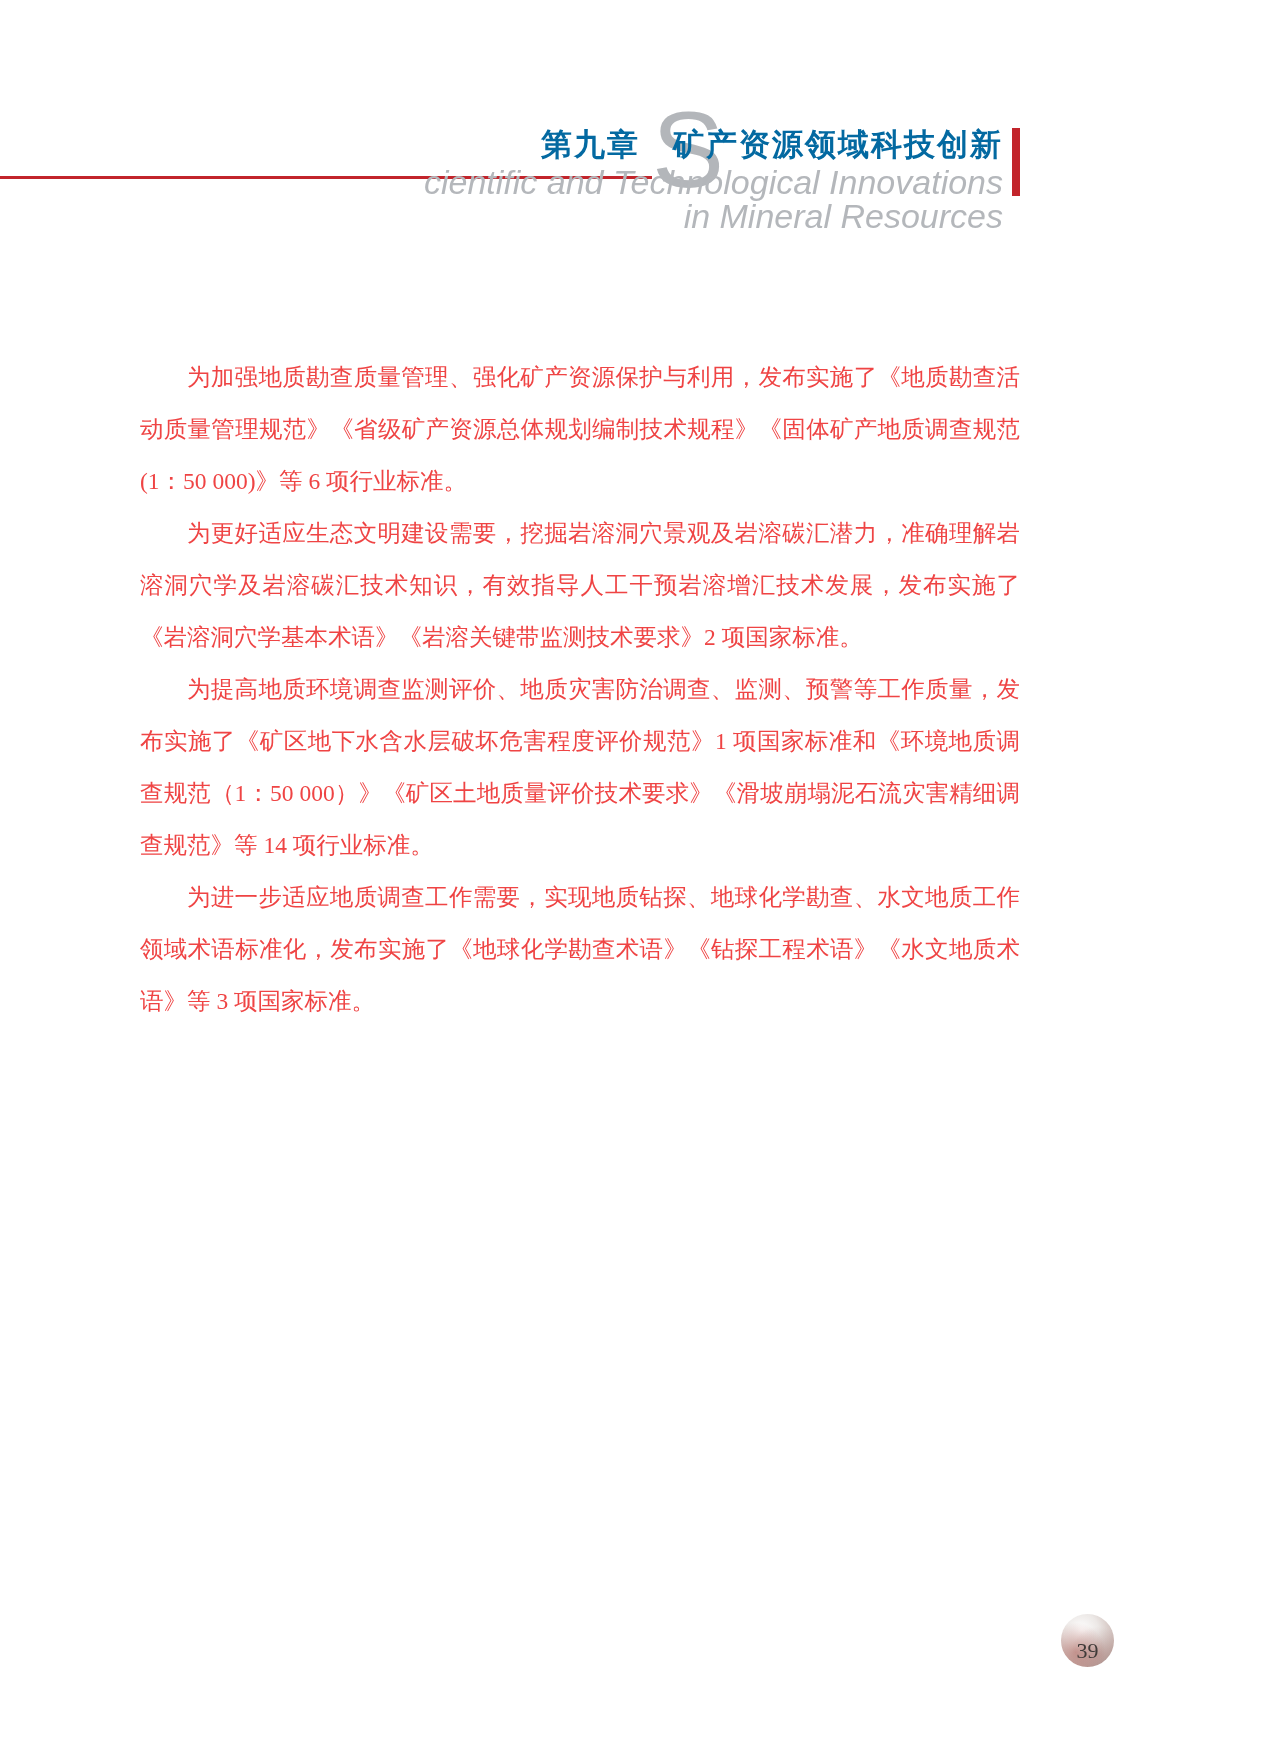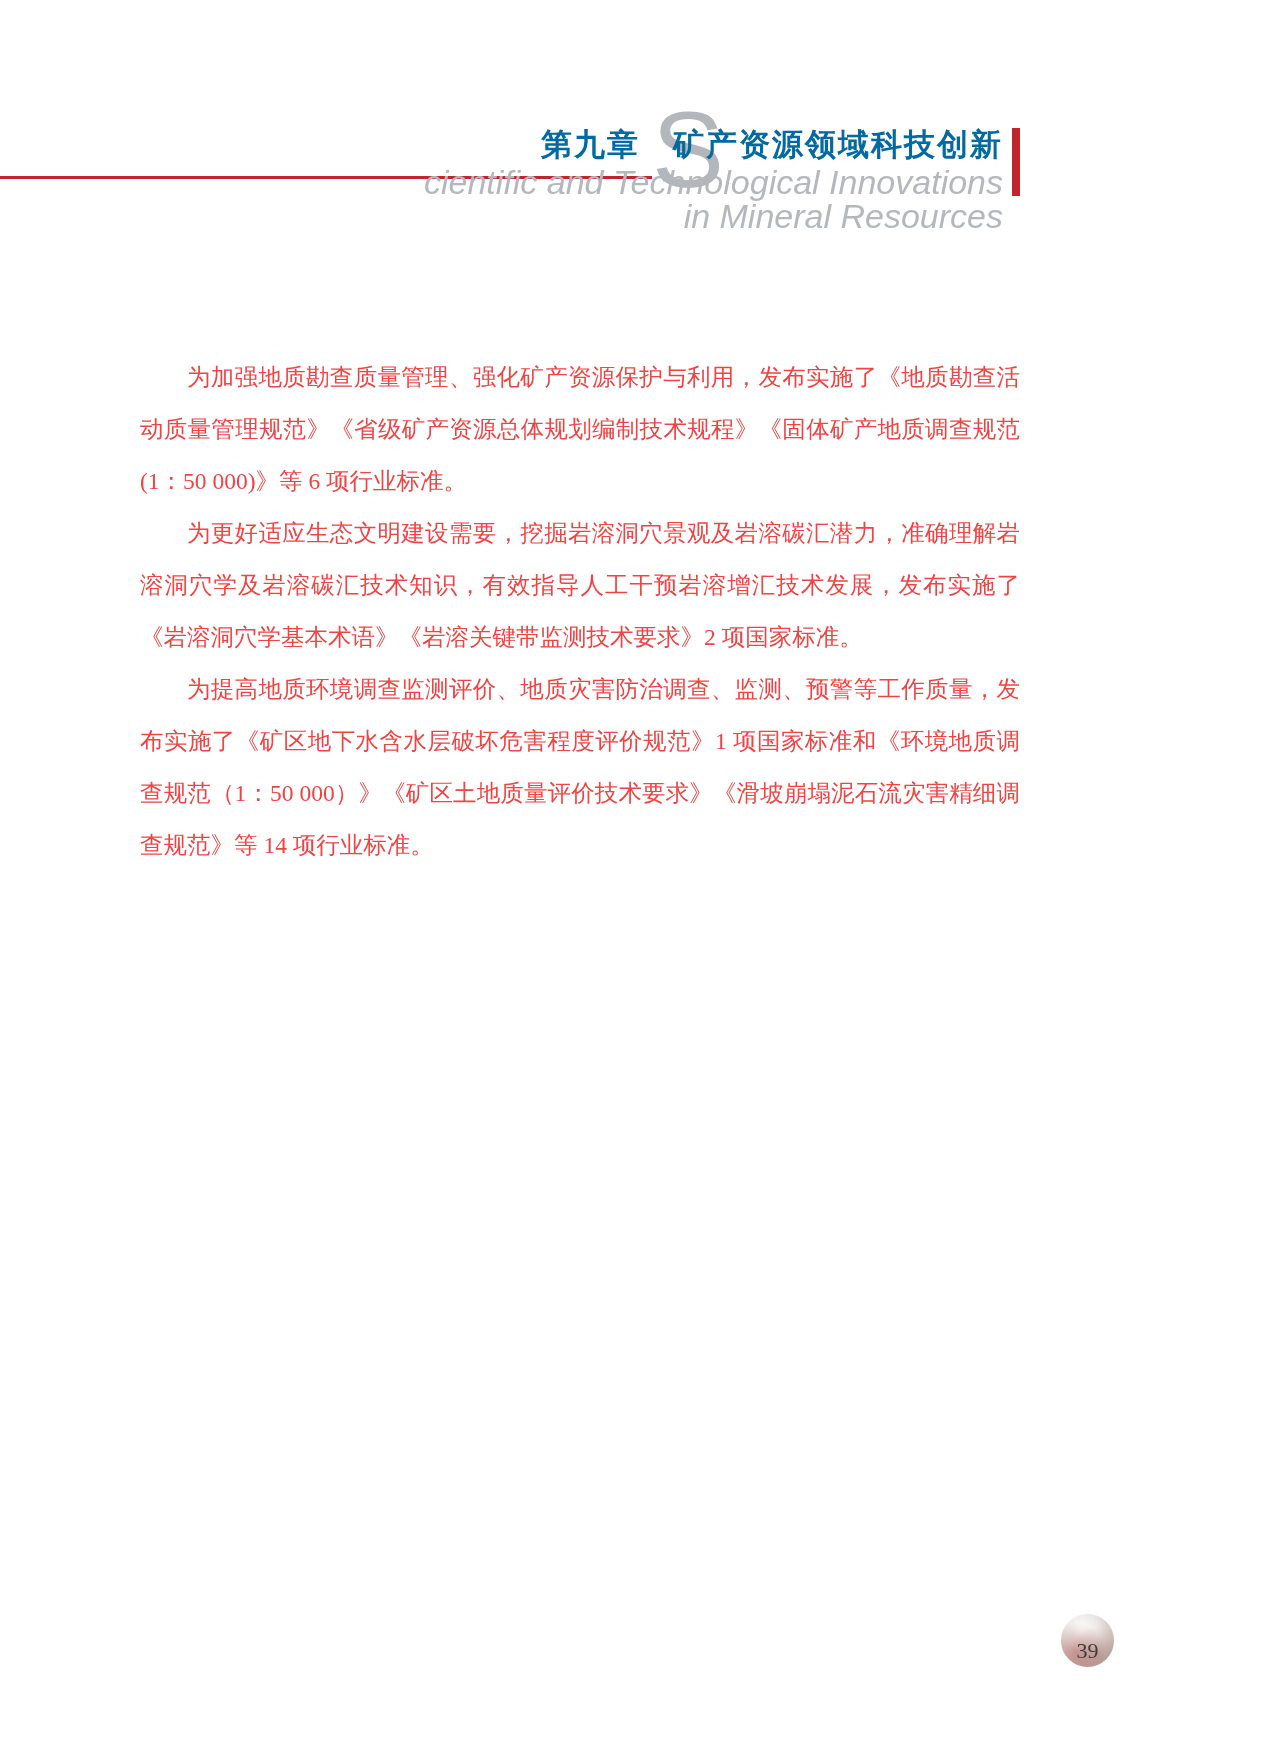--- a/index.html
+++ b/index.html
@@ -119,19 +119,20 @@
     <h1 class="title-zh">第九章　矿产资源领域科技创新</h1>
     <div class="red-bar"></div>
     <div class="sub-en line1">cientific and Technological Innovations</div>
     <div class="sub-en line2">in Mineral Resources</div>
   </header>
 
   <main class="body-text">
     <p>为加强地质勘查质量管理、强化矿产资源保护与利用，发布实施了《地质勘查活动质量管理规范》《省级矿产资源总体规划编制技术规程》《固体矿产地质调查规范(1：50 000)》等 6 项行业标准。</p>
     <p>为更好适应生态文明建设需要，挖掘岩溶洞穴景观及岩溶碳汇潜力，准确理解岩溶洞穴学及岩溶碳汇技术知识，有效指导人工干预岩溶增汇技术发展，发布实施了《岩溶洞穴学基本术语》《岩溶关键带监测技术要求》2 项国家标准。</p>
     <p>为提高地质环境调查监测评价、地质灾害防治调查、监测、预警等工作质量，发布实施了《矿区地下水含水层破坏危害程度评价规范》1 项国家标准和《环境地质调查规范（1：50 000）》《矿区土地质量评价技术要求》《滑坡崩塌泥石流灾害精细调查规范》等 14 项行业标准。</p>
+    <p>为进一步适应地质调查工作需要，实现地质钻探、地球化学勘查、水文地质工作领域术语标准化，发布实施了《地球化学勘查术语》《钻探工程术语》《水文地质术语》等 3 项国家标准。</p>
   </main>
 
   <div class="page-badge">
     <span>39</span>
   </div>
 
 </div>
 
 </body></html>

